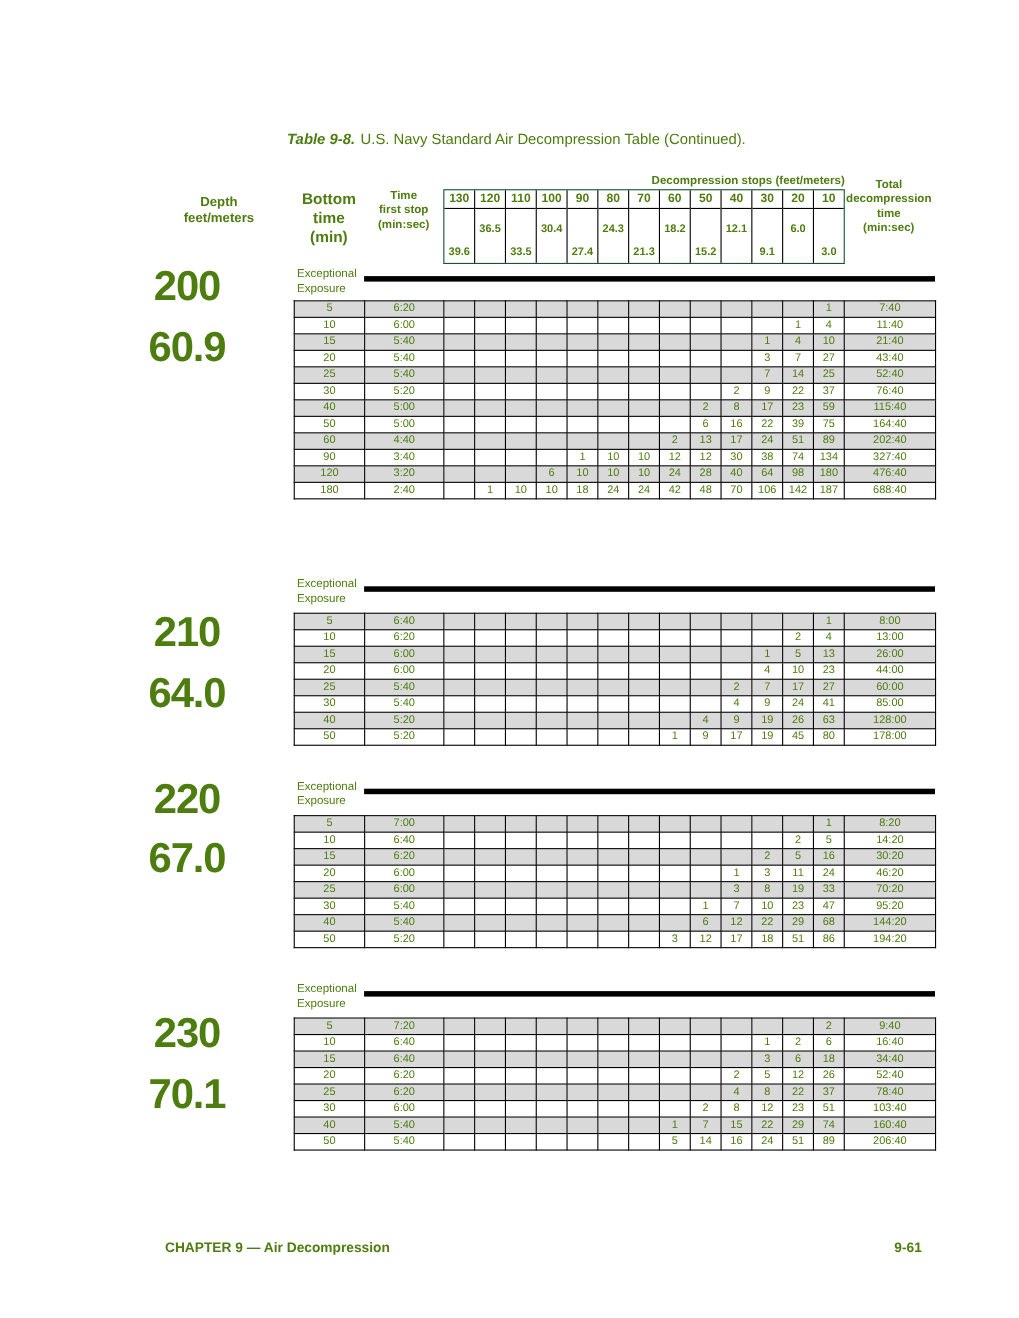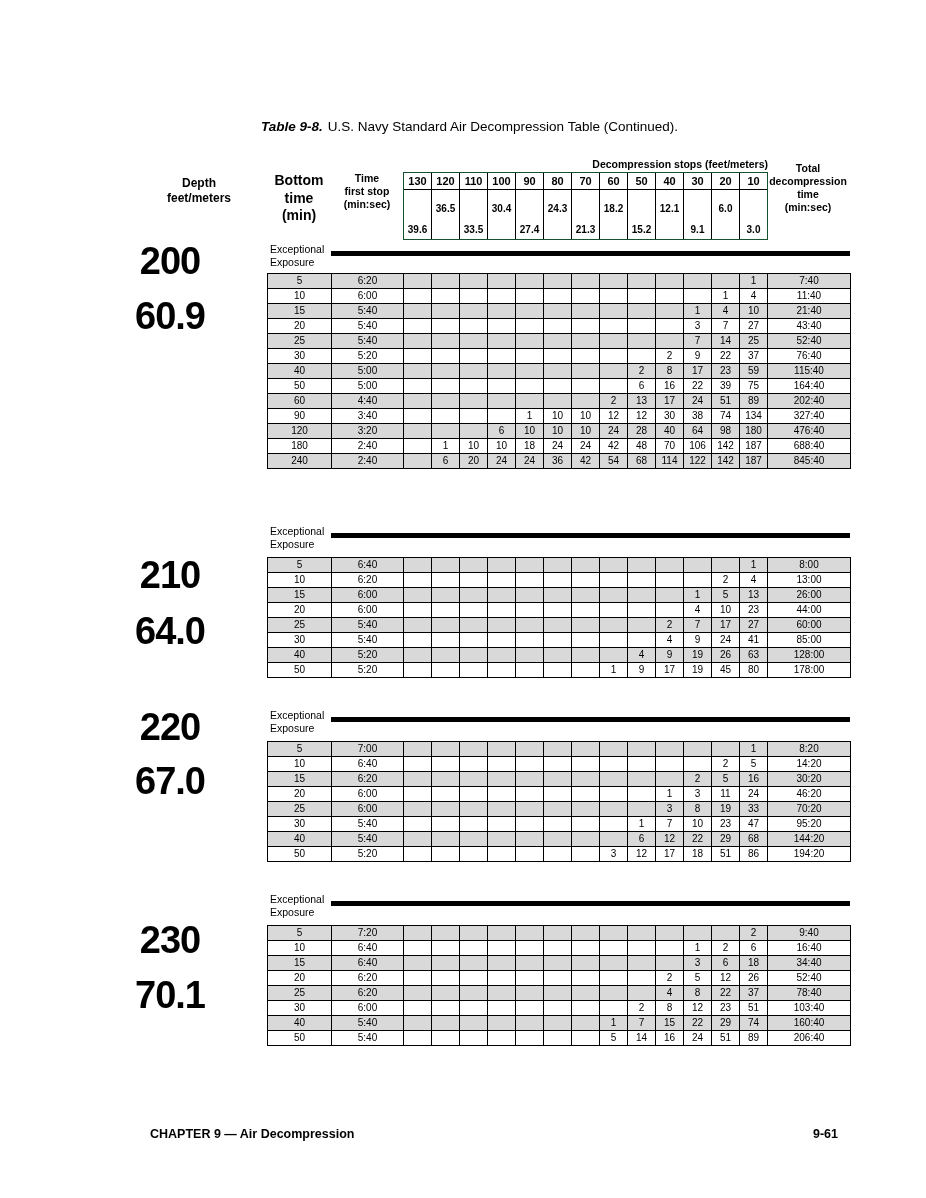--- a/index.html
+++ b/index.html
@@ -1,19 +1,19 @@
 <!DOCTYPE html>
 <html><head>
 <meta charset="utf-8">
 <style>
   * { margin:0; padding:0; box-sizing:border-box; }
   html,body { background:#fff; }
   .page {
     position:relative; width:926px; height:1198px; margin:0 auto;
-    background:#fff; color:#000000; overflow:hidden;
+    background:#fff; color:#4d7c0f; overflow:hidden;
     font-family:"Liberation Sans", sans-serif;
   }
   .title { position:absolute; left:261px; top:119px; font-size:13.5px; white-space:nowrap; }
   .title .prefix { font-weight:bold; font-style:italic; }
   .title .rest { margin-left:5px; }
 
   .hdr-label { position:absolute; font-weight:bold; text-align:center; white-space:pre-line; line-height:1.25; }
   .depth-hdr { left:134px; top:176px; width:130px; font-size:12px; }
   .bottom-hdr { left:267px; top:172px; width:64px; font-size:14px; }
   .firststop-hdr { left:331px; top:172px; width:72px; font-size:10.5px; }
@@ -346,38 +346,20 @@
           <td>24</td>
           <td>24</td>
           <td>42</td>
           <td>48</td>
           <td>70</td>
           <td>106</td>
           <td>142</td>
           <td>187</td>
           <td>688:40</td>
         </tr>
-        <tr class="shaded">
-          <td>240</td>
-          <td>2:40</td>
-          <td></td>
-          <td>6</td>
-          <td>20</td>
-          <td>24</td>
-          <td>24</td>
-          <td>36</td>
-          <td>42</td>
-          <td>54</td>
-          <td>68</td>
-          <td>114</td>
-          <td>122</td>
-          <td>142</td>
-          <td>187</td>
-          <td>845:40</td>
-        </tr>
       </tbody>
   </table>
 
   <div class="depth-feet" style="top:555px">210</div>
   <div class="depth-meters" style="top:611px">64.0</div>
   <div class="exceptional" style="top:525px">
     <div class="exc-label">Exceptional
 Exposure</div>
     <div class="exc-bar"></div>
   </div>

